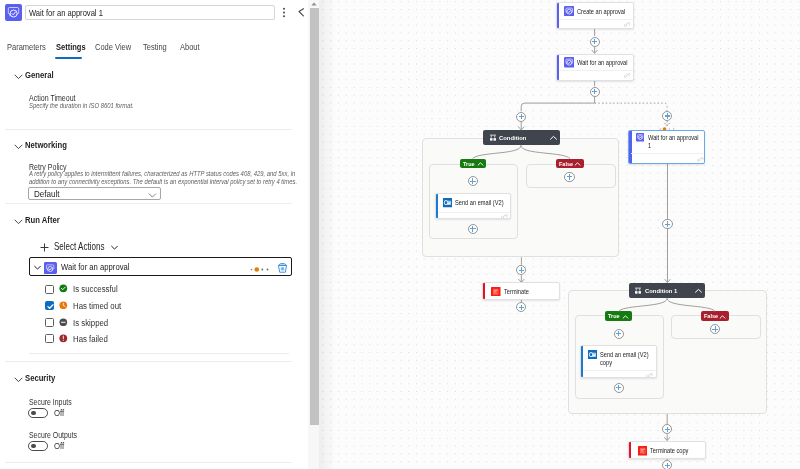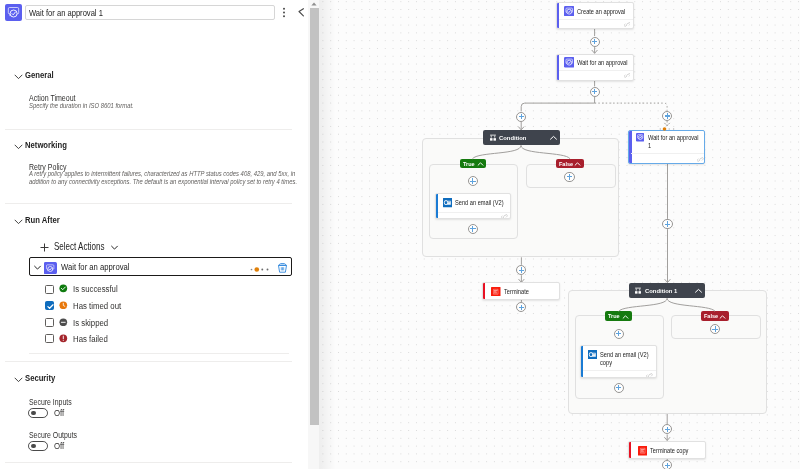--- a/index.html
+++ b/index.html
@@ -117,39 +117,55 @@
             <circle cx="5" cy="10.2" r="1.0" fill="#4a4a4a"></circle>
           </svg>
         </div>
         <div class="hdr-back">
           <svg width="9" height="13" viewBox="0 0 9 13" aria-hidden="true">
             <path d="M6.4 3.7 L2.0 6.5 L6.4 10.8" fill="none" stroke="#4a4a4a" stroke-width="1.15" stroke-linecap="round" stroke-linejoin="round"></path>
           </svg>
         </div>
       </div>
 
+      <div class="tabs">
+        <div class="tab" style="left:7px">Parameters</div>
+        <div class="tab sel" style="left:56px">Settings</div>
+        <div class="tab" style="left:95px">Code View</div>
+        <div class="tab" style="left:143px">Testing</div>
+        <div class="tab" style="left:180px">About</div>
+        <div class="tab-underline" style="left:55px;width:27.3px"></div>
+      </div>
 
       <div class="chev" style="left:14.2px;top:71.5px;line-height:0">
         <svg width="9" height="9" viewBox="0 0 9 9" aria-hidden="true">
             <path d="M1.0 3.1 L4.5 6.6 L8.0 3.1" fill="none" stroke="#3b3a39" stroke-width="0.95" stroke-linecap="round" stroke-linejoin="round"></path>
           </svg>
       </div>
       <div class="sec-head" style="left:24.7px;top:69.3px">General</div>
       <div class="fld-label" style="left:29px;top:93px">Action Timeout</div>
       <div class="fld-desc" style="left:29px;top:102px;width:250px">Specify the duration in ISO 8601 format.</div>
       <div class="divider" style="top:128.5px"></div>
 
       <div class="chev" style="left:14.2px;top:141.5px;line-height:0">
         <svg width="9" height="9" viewBox="0 0 9 9" aria-hidden="true">
             <path d="M1.0 3.1 L4.5 6.6 L8.0 3.1" fill="none" stroke="#3b3a39" stroke-width="0.95" stroke-linecap="round" stroke-linejoin="round"></path>
           </svg>
       </div>
       <div class="sec-head" style="left:24.7px;top:139.3px">Networking</div>
       <div class="fld-label" style="left:29px;top:162px">Retry Policy</div>
       <div class="fld-desc" style="left:29px;top:170px;width:324px">A retry policy applies to intermittent failures, characterized as HTTP status codes 408, 429, and 5xx, in addition to any connectivity exceptions. The default is an exponential interval policy set to retry 4 times.</div>
+      <div class="dropdown" style="left:28.2px;top:186.9px;width:132.5px;height:13.6px;line-height:13px;padding-left:5.2px">
+        <span>Default</span>
+        <span style="position:absolute;right:2.6px;top:1.8px;line-height:0">
+          <svg width="8.8" height="10" viewBox="0 0 10 10" aria-hidden="true">
+              <path d="M1.2 3.6 L5 7.4 L8.8 3.6" fill="none" stroke="#616161" stroke-width="0.85" stroke-linecap="round" stroke-linejoin="round"></path>
+            </svg>
+        </span>
+      </div>
       <div class="divider" style="top:203.2px"></div>
 
       <div class="chev" style="left:14.2px;top:216.5px;line-height:0">
         <svg width="9" height="9" viewBox="0 0 9 9" aria-hidden="true">
             <path d="M1.0 3.1 L4.5 6.6 L8.0 3.1" fill="none" stroke="#3b3a39" stroke-width="0.95" stroke-linecap="round" stroke-linejoin="round"></path>
           </svg>
       </div>
       <div class="sec-head" style="left:24.7px;top:214.3px">Run After</div>
 
       <div style="position:absolute;left:40.3px;top:242.5px;width:9px;height:9px;line-height:0">

